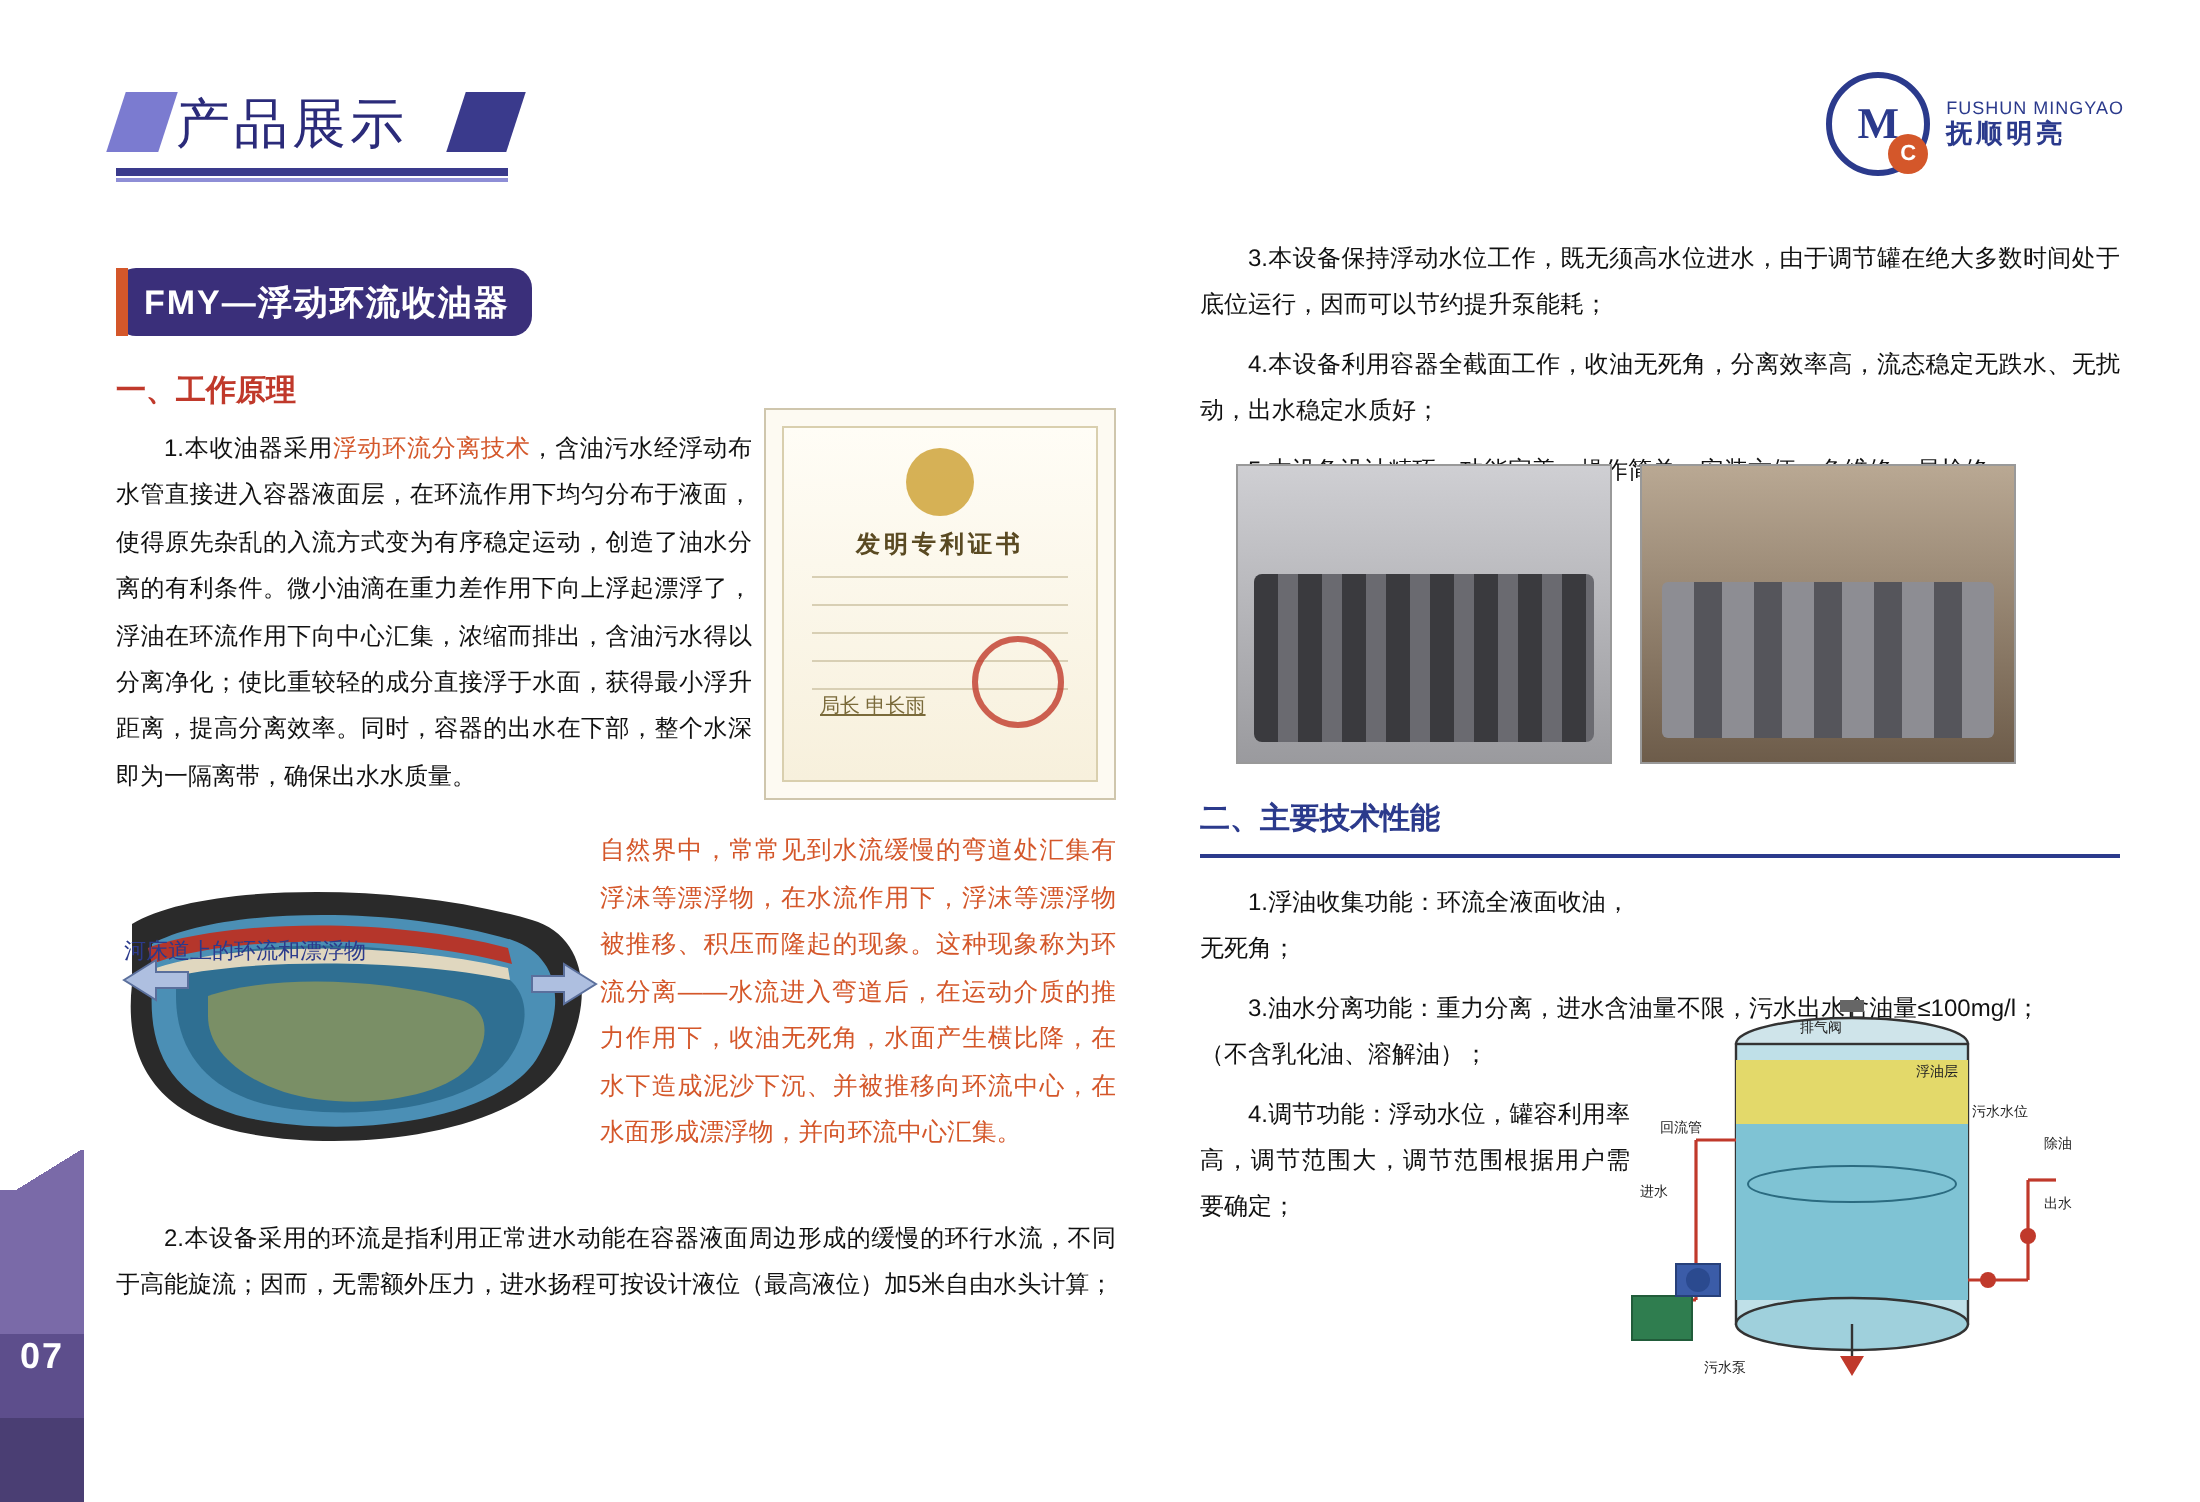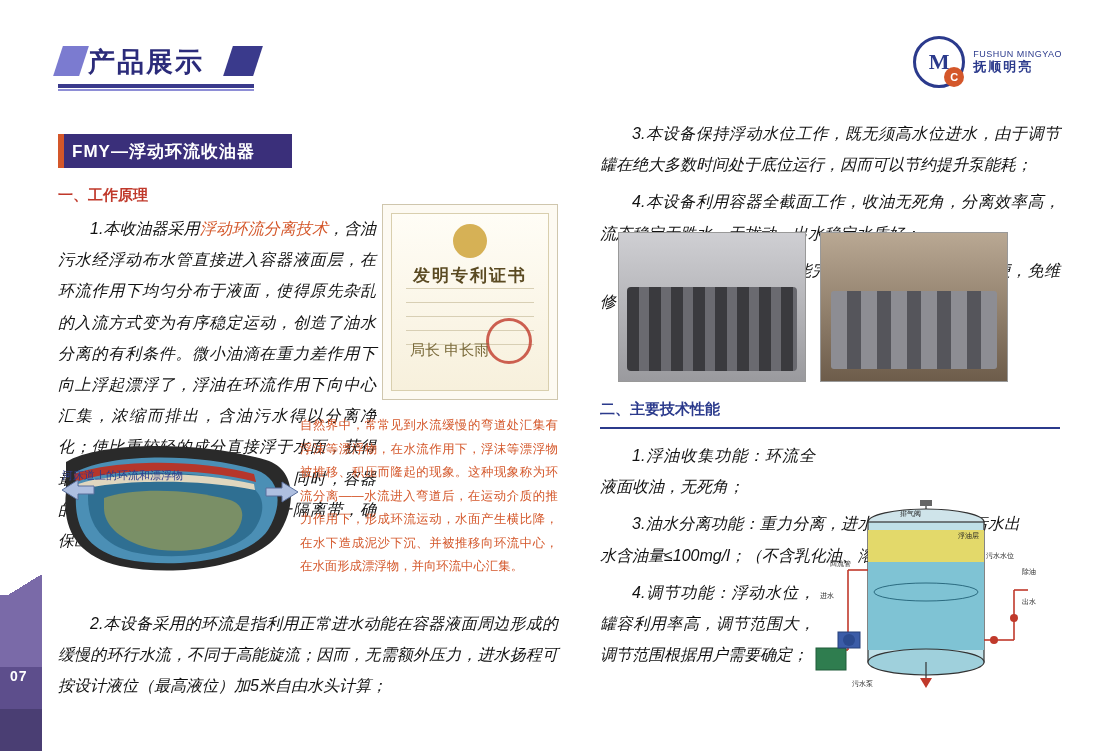--- a/index.html
+++ b/index.html
@@ -9,77 +9,77 @@
     font-family:"Liberation Sans", sans-serif;
     color:#1a1a1a;
   }
   .page{position:relative;width:1100px;height:751px;}
 
   
   .edge-strip{position:absolute;left:0;width:42px;background:#6b5a9e;}
   .edge-strip.s1{top:595px;height:72px;background:#7a6aa8;}
   .edge-strip.s2{top:667px;height:42px;background:#5d4e8c;}
   .edge-strip.s3{top:709px;height:42px;background:#4a3e73;}
-  .edge-num{position:absolute;left:10px;color:#ffffff;font-size:14px;font-weight:bold;letter-spacing:1px;text-align:center;}
+  .edge-num{position:absolute;left:10px;color:#ffffff;font-size:18px;font-weight:bold;letter-spacing:1px;text-align:center;}
   .edge-num.n1{top:668px;}
   .edge-num.n2{top:712px;margin-left:44px;}
   .edge-diag{position:absolute;left:0;top:575px;width:42px;height:26px;
     background:linear-gradient(to bottom right,#ffffff 0 48%,#7a6aa8 48% 100%);}
 
   
   .hdr-banner{position:absolute;left:58px;top:44px;width:200px;height:36px;}
   .hdr-par{position:absolute;background:#3a3a8c;transform:skewX(-18deg);}
   .hdr-par.p1{left:0;top:2px;width:26px;height:30px;background:#7b7bd0;}
   .hdr-par.p2{left:170px;top:2px;width:30px;height:30px;background:#3a3a8c;}
-  .hdr-text{position:absolute;left:30px;top:0px;font-size:27px;font-weight:bold;
+  .hdr-text{position:absolute;left:30px;top:0px;font-size:27px;font-weight:normal;
     color:#2b2b7a;letter-spacing:2px;font-family:"DejaVu Sans", sans-serif;}
   .hdr-rule{position:absolute;left:58px;top:84px;width:196px;height:4px;background:#3a3a8c;}
   .hdr-rule2{position:absolute;left:58px;top:89px;width:196px;height:2px;background:#8e8ed6;}
 
   .logo{position:absolute;right:38px;top:36px;display:flex;align-items:center;gap:8px;}
   .logo-mark{width:46px;height:46px;border-radius:50%;border:3px solid #2b3a8c;
     display:flex;align-items:center;justify-content:center;position:relative;}
   .logo-mark .m{font-size:22px;font-weight:bold;color:#2b3a8c;font-family:"Liberation Serif",serif;}
   .logo-mark .c{position:absolute;right:-2px;bottom:-2px;width:20px;height:20px;border-radius:50%;
     background:#d4572a;color:#fff;font-size:11px;font-weight:bold;display:flex;align-items:center;justify-content:center;}
   .logo-txt{line-height:1.15;}
   .logo-en{font-size:9px;color:#2b3a8c;letter-spacing:.5px;}
   .logo-cn{font-size:13px;color:#2b3a8c;font-weight:bold;letter-spacing:2px;}
 
   
-  .title-bar{position:absolute;left:58px;top:134px;width:234px;height:34px;background:#3a2f7a;
-    display:flex;align-items:center;padding-left:14px;box-sizing:border-box;}
+  .title-bar{position:absolute;left:58px;top:134px;width:208px;height:34px;background:#3a2f7a;
+    display:flex;align-items:center;padding-left:14px;box-sizing:border-box;border-radius:10px;}
   .title-bar span{color:#fff;font-size:17px;font-weight:bold;letter-spacing:1px;}
   .title-bar:after{content:"";position:absolute;left:0;top:0;width:6px;height:100%;background:#d4572a;}
 
   
   .col-left{position:absolute;left:58px;top:186px;width:500px;}
   .col-right{position:absolute;left:600px;top:118px;width:460px;}
 
   .sec-head{color:#c0392b;font-size:15px;font-weight:bold;margin:0 0 8px 0;}
   .sec-head.blue{color:#2b3a8c;}
   .sec-head-rule{height:2px;background:#2b3a8c;margin-top:3px;width:100%;}
 
-  p.body{font-size:16px;line-height:1.95;margin:0 0 6px 0;text-align:justify;color:#111;font-style:italic;}
+  p.body{font-size:12px;line-height:1.95;margin:0 0 6px 0;text-align:justify;color:#111;}
   .indent{text-indent:2em;}
   .hl{color:#d4572a;}
 
   
   .cert{position:absolute;left:382px;top:204px;width:176px;height:196px;
     background:#fdfaf2;border:1px solid #cfc6ad;box-sizing:border-box;padding:8px;}
   .cert .cert-inner{width:100%;height:100%;border:1px solid #d9cfae;box-sizing:border-box;
     position:relative;background:linear-gradient(#fffdf6,#f7f0dc);}
   .cert .emblem{position:absolute;left:50%;top:10px;transform:translateX(-50%);
     width:34px;height:34px;border-radius:50%;background:#cfa33a;opacity:.85;}
-  .cert .ctitle{position:absolute;left:0;right:0;top:50px;text-align:center;font-size:17px;
+  .cert .ctitle{position:absolute;left:0;right:0;top:50px;text-align:center;font-size:12px;
     font-weight:bold;color:#5a4a22;letter-spacing:2px;}
   .cert .line{position:absolute;left:14px;right:14px;height:1px;background:#d8cfb4;}
   .cert .seal{position:absolute;right:16px;bottom:26px;width:40px;height:40px;border-radius:50%;
     border:3px solid #c0392b;opacity:.8;}
-  .cert .sig{position:absolute;left:18px;bottom:30px;font-size:15px;color:#7a6a3a;}
+  .cert .sig{position:absolute;left:18px;bottom:30px;font-size:10px;color:#7a6a3a;text-decoration:underline;}
 
   
   .wave{position:absolute;left:58px;top:432px;width:244px;height:150px;}
   .wave-cap{position:absolute;left:62px;top:448px;font-size:11px;color:#2b3a8c;margin-top:20px;}
 
   
   .orange-para{position:absolute;left:300px;top:414px;width:258px;color:#d4572a;
     font-size:12.4px;line-height:1.9;text-align:justify;}
 
   .left-last{position:absolute;left:58px;top:608px;width:500px;}
@@ -163,21 +163,21 @@
     <path d="M16,42 C54,28 136,26 196,42 L198,50 C138,34 54,36 18,50 Z" fill="#b5362b"></path>
     <path d="M20,52 C56,40 136,38 196,52 L197,58 C138,46 56,48 22,58 Z" fill="#e0d7bf"></path>
     <path d="M6,56 L6,30 L-2,43 Z" fill="none"></path>
     <g fill="#aebfe0" stroke="#5a6f9c" stroke-width="1">
       <polygon points="4,58 20,48 20,54 36,54 36,62 20,62 20,68"></polygon>
       <polygon points="240,60 224,50 224,56 208,56 208,64 224,64 224,70"></polygon>
     </g>
   </svg>
   <div class="wave-cap">河床道上的环流和漂浮物</div>
 
-  <div class="orange-para">自然界中，常常见到水流缓慢的弯道处汇集有浮沫等漂浮物，在水流作用下，浮沫等漂浮物被推移、积压而隆起的现象。这种现象称为环流分离——水流进入弯道后，在运动介质的推力作用下，形成环流运动，水面产生横比降，在水下造成泥沙下沉、并被推移向环流中心，在水面形成漂浮物，并向环流中心汇集。</div>
+  <div class="orange-para">自然界中，常常见到水流缓慢的弯道处汇集有浮沫等漂浮物，在水流作用下，浮沫等漂浮物被推移、积压而隆起的现象。这种现象称为环流分离——水流进入弯道后，在运动介质的推力作用下，收油无死角，水面产生横比降，在水下造成泥沙下沉、并被推移向环流中心，在水面形成漂浮物，并向环流中心汇集。</div>
 
   <div class="left-last">
     <p class="body indent">2.本设备采用的环流是指利用正常进水动能在容器液面周边形成的缓慢的环行水流，不同于高能旋流；因而，无需额外压力，进水扬程可按设计液位（最高液位）加5米自由水头计算；</p>
   </div>
 
   <div class="col-right">
     <p class="body indent">3.本设备保持浮动水位工作，既无须高水位进水，由于调节罐在绝大多数时间处于底位运行，因而可以节约提升泵能耗；</p>
     <p class="body indent">4.本设备利用容器全截面工作，收油无死角，分离效率高，流态稳定无跌水、无扰动，出水稳定水质好；</p>
     <p class="body indent">5.本设备设计精巧，功能完善，操作简单，安装方便，免维修，易检修。</p>
   </div>

